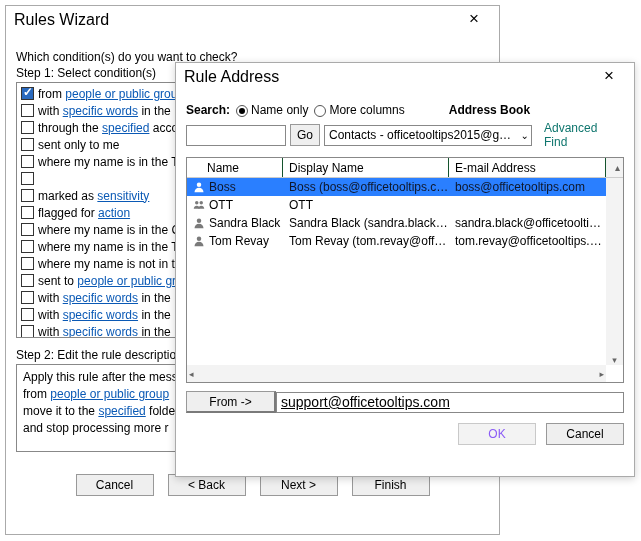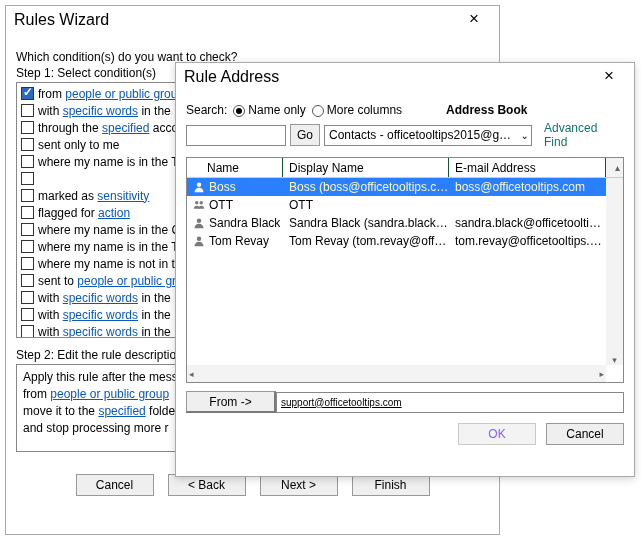--- a/index.html
+++ b/index.html
@@ -19,41 +19,41 @@
   .chk.checked::after{content:"✓";color:#fff;position:absolute;left:1px;top:-3px;font-size:12px;font-weight:bold}
   .cond-text{white-space:nowrap}
   .lk{color:#0a59b5;text-decoration:underline;cursor:pointer}
   .desc-box{border:1px solid #888;height:88px;padding:4px 6px;margin-bottom:22px}
   .desc-line{line-height:17px}
   .wiz-btns{display:flex;justify-content:center;gap:14px;margin-top:8px}
   .btn{min-width:78px;height:22px;border:1px solid #999;background:#efefef;font-size:12px;display:inline-flex;align-items:center;justify-content:center;cursor:pointer;padding:0 10px}
   .ra{left:175px;top:62px;width:460px;height:415px;box-shadow:0 2px 8px rgba(0,0,0,.18)}
   .ra-body{padding:6px 10px 10px 10px}
   .search-row{display:flex;align-items:center;gap:6px;margin-top:6px}
-  .lbl{font-weight:normal}
+  .lbl{font-weight:bold}
   .radio{width:12px;height:12px;border:1px solid #555;border-radius:50%;display:inline-block;position:relative;margin-right:3px;vertical-align:middle}
   .radio.on::after{content:"";position:absolute;left:2px;top:2px;width:6px;height:6px;background:#000;border-radius:50%}
   .ab-lbl{font-weight:bold;margin-left:38px}
   .search-ctrls{display:flex;align-items:center;gap:4px;margin-top:4px}
-  .txt{border:1px solid #888;height:21px;padding:2px 4px;font-family:inherit;font-size:10px}
+  .txt{border:1px solid #888;height:21px;padding:2px 4px;font-family:inherit;font-size:14px}
   .srch-in{width:100px}
   .go-btn{min-width:30px;padding:0 6px}
   .bk-sel{width:208px;border:1px solid #888;height:21px;display:flex;align-items:center;justify-content:space-between;padding:0 2px 0 4px;cursor:pointer;background:#fff}
   .chev{font-size:10px}
   .adv{color:#0f766e;cursor:pointer;margin-left:8px}
   .grid{border:1px solid #888;margin-top:8px;height:226px;position:relative;display:flex;flex-direction:column}
   .ghdr{display:flex;background:#fff;border-bottom:1px solid #ccc;height:20px;align-items:center;font-size:12px}
   .gh{padding-left:6px;border-right:1px solid #14532d;height:100%;display:flex;align-items:center}
   .gh-n{width:96px;padding-left:20px}
   .gh-d{width:166px}
   .gh-e{flex:1}
   .gh-sb{width:17px;border-right:none;background:#f3f3f3;text-align:center;justify-content:center;color:#666;font-size:10px}
   .gbody{flex:1;overflow:hidden;position:relative;background:#fff}
   .grow{display:flex;align-items:center;height:18px;font-size:12px;white-space:nowrap}
-  .grow.sel{background:#2a7fff;color:#fef9c3}
+  .grow.sel{background:#2a7fff;color:#0f172a}
   .gc{overflow:hidden;text-overflow:ellipsis;padding-left:6px}
   .gc-n{width:96px;display:flex;align-items:center;gap:4px;padding-left:6px}
   .gc-d{width:166px}
   .gc-e{flex:1}
   .gc-sb{width:17px}
   .pico{width:12px;height:12px;display:inline-block}
   .pico svg{width:12px;height:12px}
   .grid-sb-v{position:absolute;right:0;top:20px;bottom:17px;width:17px;background:#f3f3f3;display:flex;flex-direction:column;justify-content:space-between;align-items:center;font-size:9px;color:#666}
   .grid-sb-h{height:17px;background:#f3f3f3;display:flex;justify-content:space-between;align-items:center;font-size:9px;color:#666;padding:0 2px;margin-right:17px}
   .from-row{display:flex;align-items:center;margin-top:8px}

